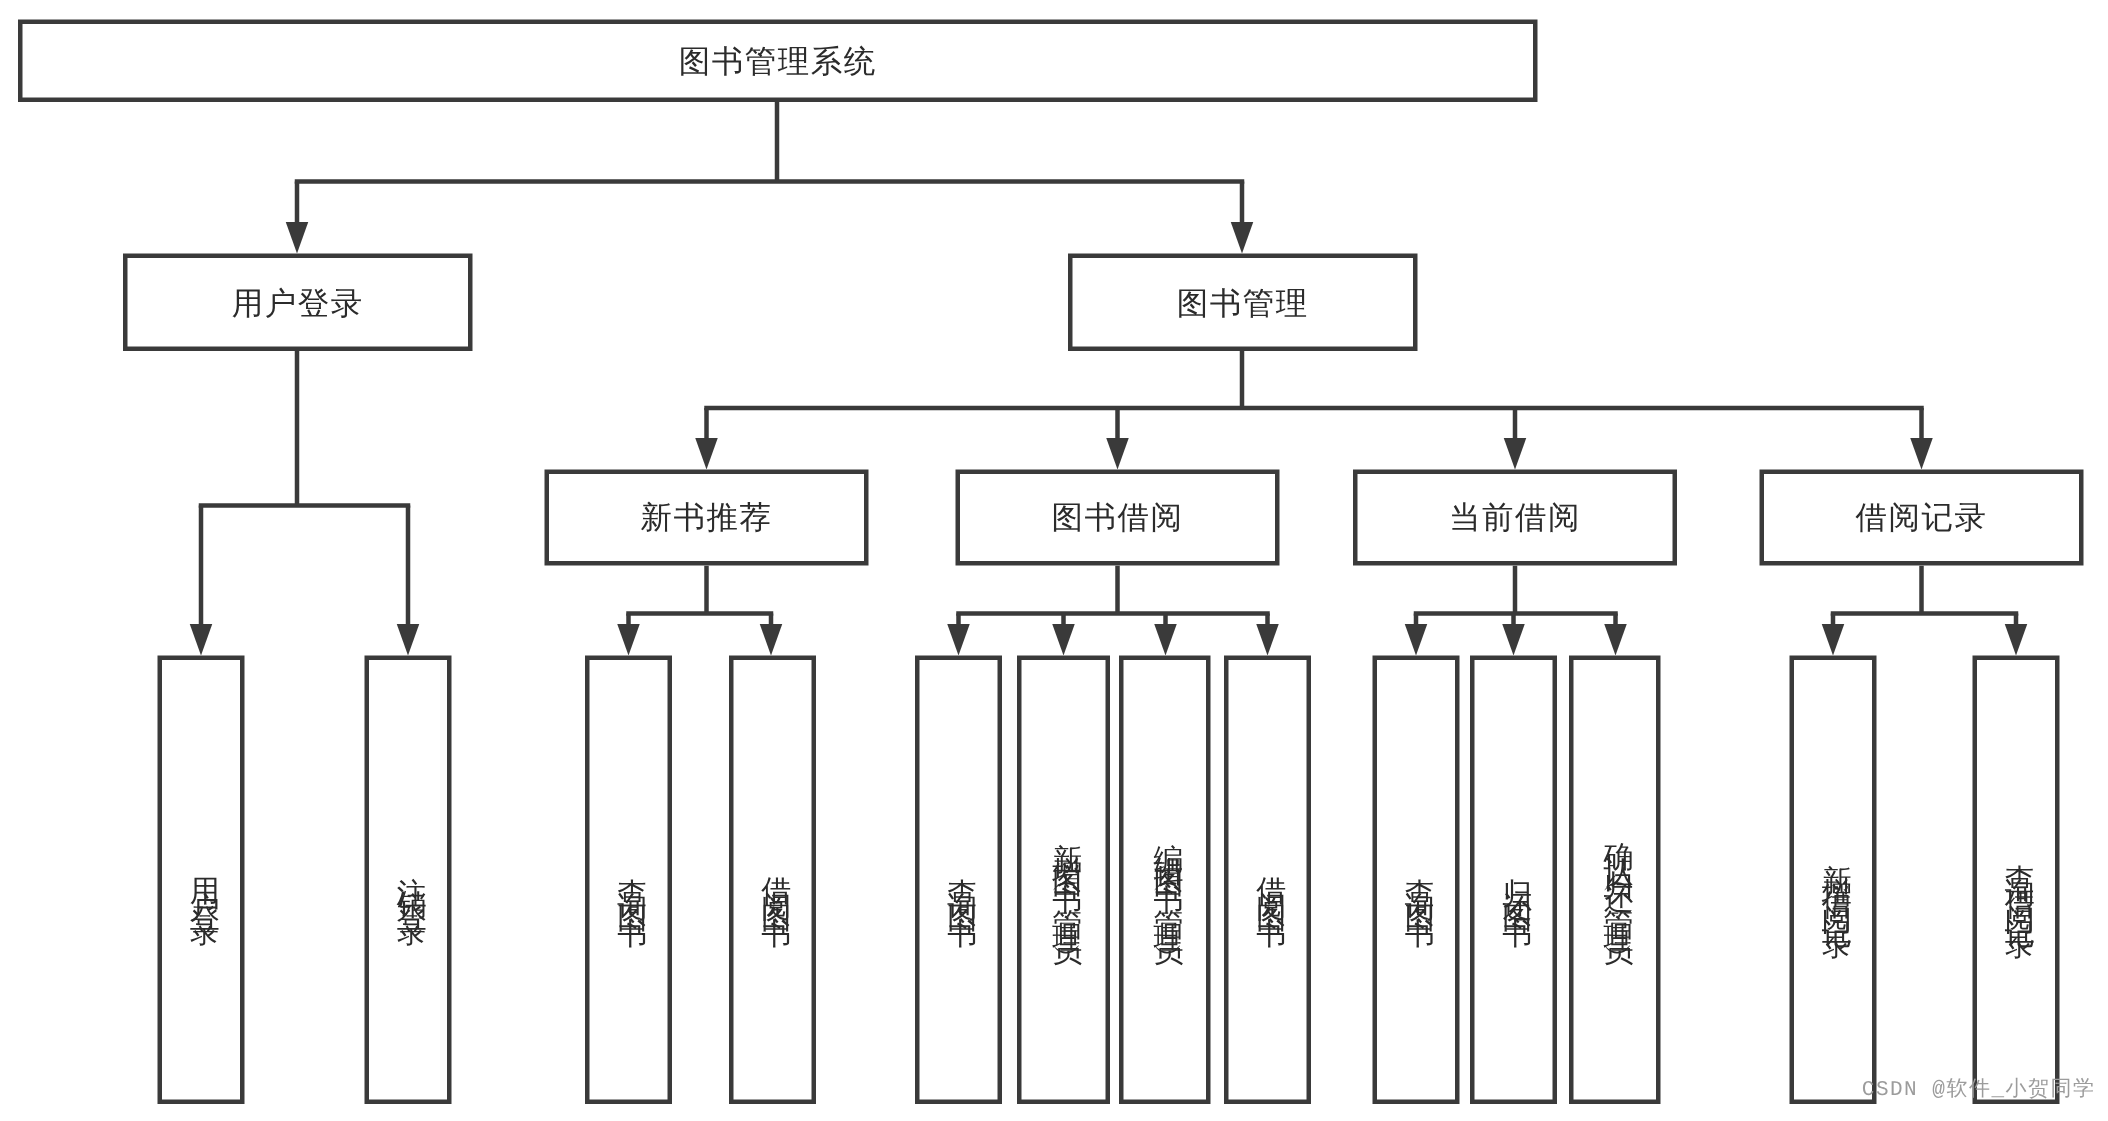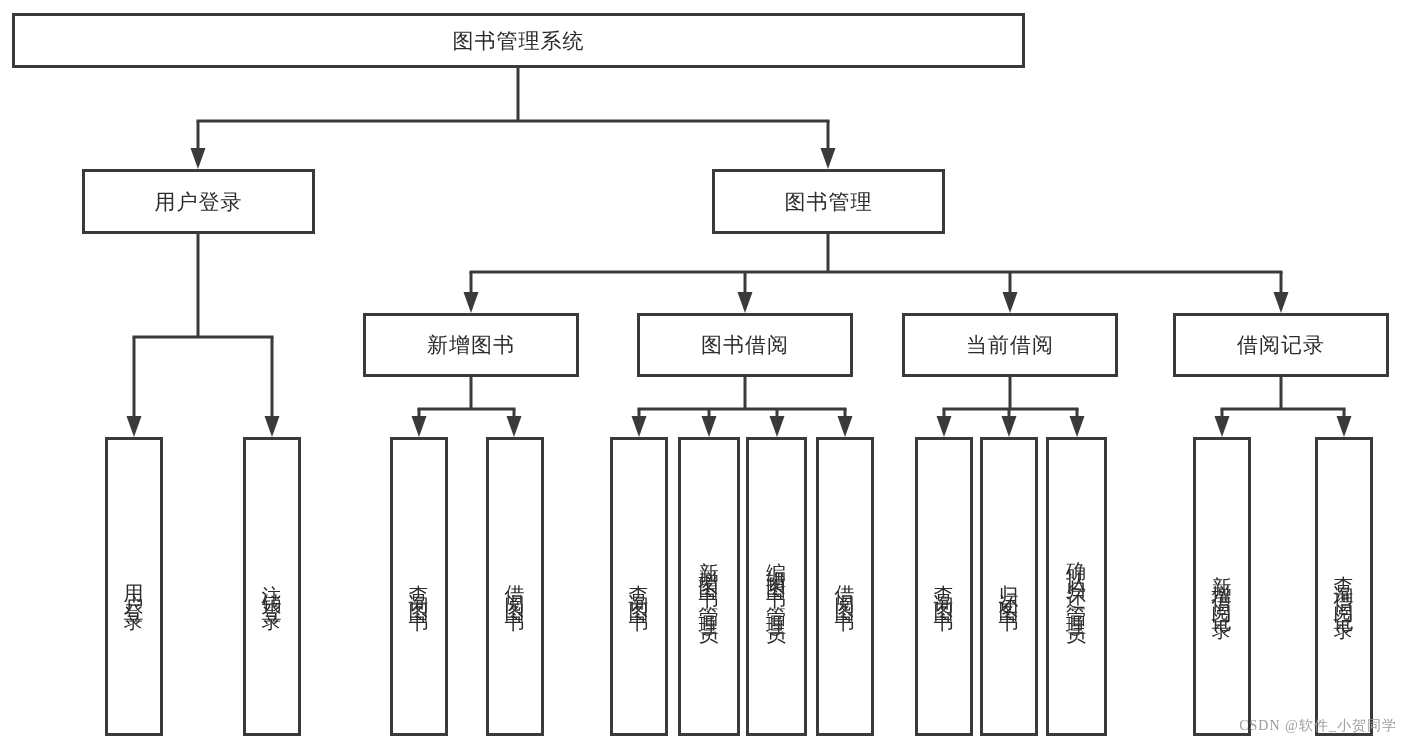--- a/index.html
+++ b/index.html
@@ -1,20 +1,20 @@
 <!DOCTYPE html>
 <html><head>
 <meta charset="utf-8">
 <style>
   html,body{margin:0;padding:0;background:#fff;}
   #stage{
     position:relative;
     width:1405px;height:747px;
     background:var(--bg,#fff);
-    font-family:Liberation Serif, serif;
+    font-family:Liberation Mono, monospace;
     overflow:hidden;
   }
   #wires{position:absolute;left:0;top:0;z-index:1;}
   .node{
     position:absolute;
     box-sizing:border-box;
     background:#fff;
     border:3px solid var(--line,#3a3a3a);
     display:flex;align-items:center;justify-content:center;
     color:var(--txt,#2b2b2b);
@@ -133,21 +133,21 @@
   </div>
 
   <div class="node h-node" id="n-l1a">
     <span>用户登录</span>
   </div>
   <div class="node h-node" id="n-l1b">
     <span>图书管理</span>
   </div>
 
   <div class="node h-node" id="n-l2a">
-    <span>新增图书</span>
+    <span>新书推荐</span>
   </div>
   <div class="node h-node" id="n-l2c">
     <span>当前借阅</span>
   </div>
   <div class="node h-node" id="n-l2b">
     <span>图书借阅</span>
   </div>
   <div class="node h-node" id="n-l2d">
     <span>借阅记录</span>
   </div>

